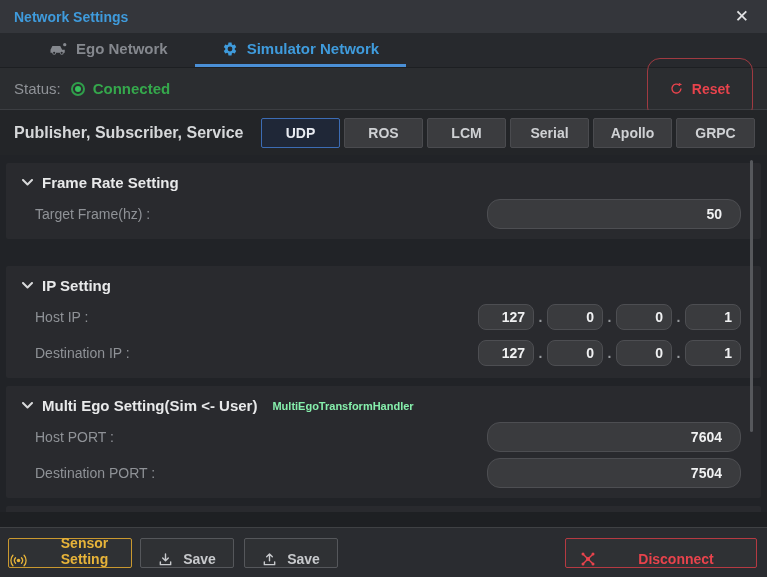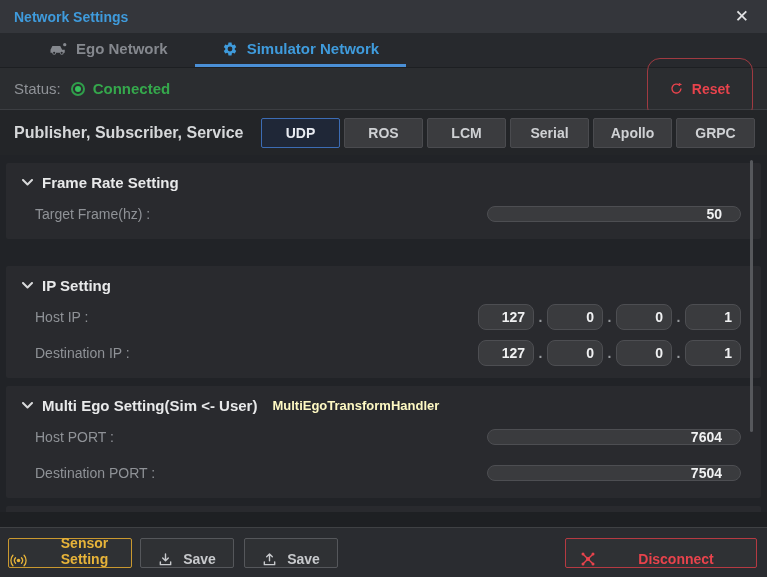--- a/index.html
+++ b/index.html
@@ -74,28 +74,28 @@
     background:#292a2e; margin:0 6px; padding:11px 20px 12px 16px;
     border-radius:2px;
   }
   .card + .card { margin-top:8px; }
   .card.gap-after { margin-bottom:27px; }
   .sec-header {
     display:flex; align-items:center; gap:9px; cursor:pointer;
     font-size:15px; font-weight:bold; color:#e8e9ea;
   }
   .sec-header .chev { color:#d8d9da; display:flex; }
-  .handler { color:#fef9c3; font-size:13px; font-weight:bold; margin-left:6px; }
+  .handler { color:#86efac; font-size:11px; font-weight:bold; margin-left:6px; }
   .field-row {
     display:flex; align-items:center; margin-top:10px; padding-left:13px;
     height:26px;
   }
   .field-label { color:#8f9297; font-size:14px; }
   .field-input {
-    margin-left:auto; width:254px; height:16px;
+    margin-left:auto; width:254px; height:30px;
     background:#3a3b3e; border:1px solid #4d4e52; border-radius:13px;
     color:#f0f1f2; font-size:14px; font-weight:bold; font-family:inherit;
     text-align:right; padding:0 18px;
   }
   .ip-group { margin-left:auto; display:flex; align-items:center; gap:4px; }
   .ip-box {
     width:56px; height:26px; background:#3a3b3e; border:1px solid #4d4e52;
     border-radius:8px; color:#f0f1f2; font-size:14px; font-weight:bold;
     font-family:inherit; text-align:right; padding:0 8px;
   }

